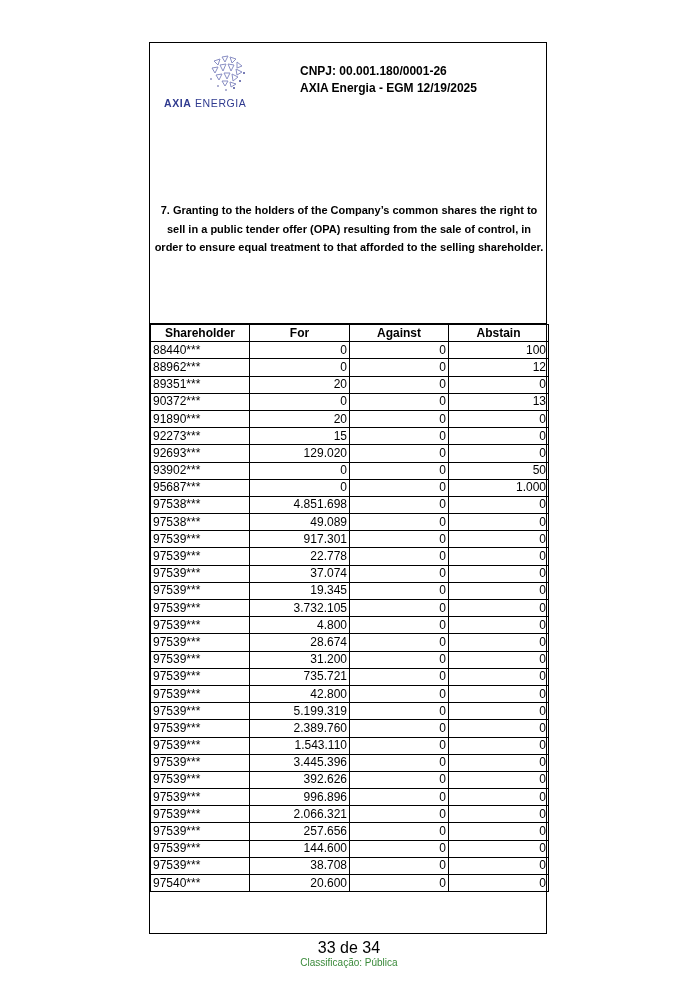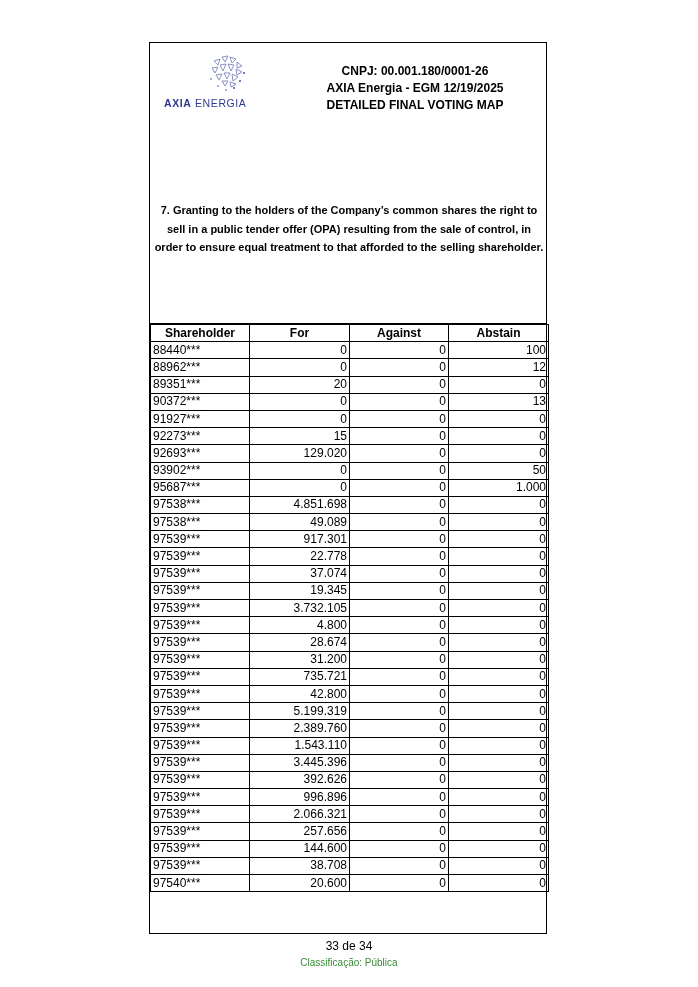--- a/index.html
+++ b/index.html
@@ -3,30 +3,30 @@
 <meta charset="utf-8">
 <style>
   html, body { margin: 0; padding: 0; background: #ffffff; }
   body { width: 698px; height: 987px; position: relative; font-family: "Liberation Sans", sans-serif; color: #000; }
   .page-box { position: absolute; left: 149px; top: 42px; width: 398px; height: 892px; border: 1.5px solid #000; box-sizing: border-box; }
   .header { position: relative; height: 280px; border-bottom: 1px solid #000; }
   .logo { position: absolute; left: 14px; top: 8px; width: 92px; height: 62px; }
   .logo-globe { position: absolute; left: 42px; top: 2px; width: 42px; height: 40px; }
   .logo-text { position: absolute; left: 0; top: 46px; font-size: 10.5px; letter-spacing: 0.6px; color: #2f3a8f; white-space: nowrap; }
   .logo-text b { font-weight: bold; }
-  .meta { position: absolute; left: 150px; top: 20px; width: 230px; text-align: center; font-weight: bold; font-size: 12px; line-height: 17px; }
+  .meta { position: absolute; left: 150px; top: 20px; width: 230px; text-align: left; font-weight: bold; font-size: 12px; line-height: 17px; }
   .item-text { position: absolute; left: 2px; top: 158px; width: 394px; text-align: center; font-weight: bold; font-size: 11px; line-height: 18.5px; }
   table { border-collapse: collapse; width: 100%; font-size: 12px; table-layout: fixed; }
   th, td { border: 1px solid #000; height: 16.2px; padding: 0 2px; line-height: 15px; }
   th { font-weight: bold; text-align: center; }
   td.sh { text-align: left; }
   td.num { text-align: right; }
   col.c1 { width: 99px; } col.c2 { width: 100px; } col.c3 { width: 99px; } col.c4 { width: 100px; }
   .footer { position: absolute; left: 0; width: 698px; text-align: center; }
-  .page-num { top: 939px; font-size: 12px; }
+  .page-num { top: 939px; font-size: 16px; }
   .classification { top: 957px; font-size: 10px; color: #3a8a3a; }
 </style>
 </head>
 <body>
 
 <div class="page-box">
   <div class="header">
     <div class="logo">
       <svg class="logo-globe" viewBox="0 0 42 40">
         <g fill="none" stroke="#8a8fc4" stroke-width="1">
@@ -51,21 +51,20 @@
           <circle cx="20" cy="37" r="0.8"></circle>
           <circle cx="12" cy="33" r="0.8"></circle>
           <circle cx="5" cy="26" r="0.8"></circle>
         </g>
       </svg>
       <div class="logo-text"><b>AXIA</b><span> ENERGIA</span></div>
     </div>
     <div class="meta">
       <div>CNPJ: 00.001.180/0001-26</div>
       <div>AXIA Energia - EGM  12/19/2025</div>
-      <div>DETAILED FINAL VOTING MAP</div>
     </div>
     <div class="item-text">7.  Granting to the holders of the Company’s common shares the right to sell in a public tender offer (OPA) resulting from the sale of control, in order to ensure equal treatment to that afforded to the selling shareholder.</div>
   </div>
 
   <table>
     <colgroup>
         <col class="c1">
         <col class="c2">
         <col class="c3">
         <col class="c4">
@@ -97,22 +96,22 @@
           <td class="num">0</td>
           <td class="num">0</td>
         </tr>
         <tr>
           <td class="sh">90372***</td>
           <td class="num">0</td>
           <td class="num">0</td>
           <td class="num">13</td>
         </tr>
         <tr>
-          <td class="sh">91927***</td>
-          <td class="num">0</td>
+          <td class="sh">91890***</td>
+          <td class="num">20</td>
           <td class="num">0</td>
           <td class="num">0</td>
         </tr>
         <tr>
           <td class="sh">92273***</td>
           <td class="num">15</td>
           <td class="num">0</td>
           <td class="num">0</td>
         </tr>
         <tr>

